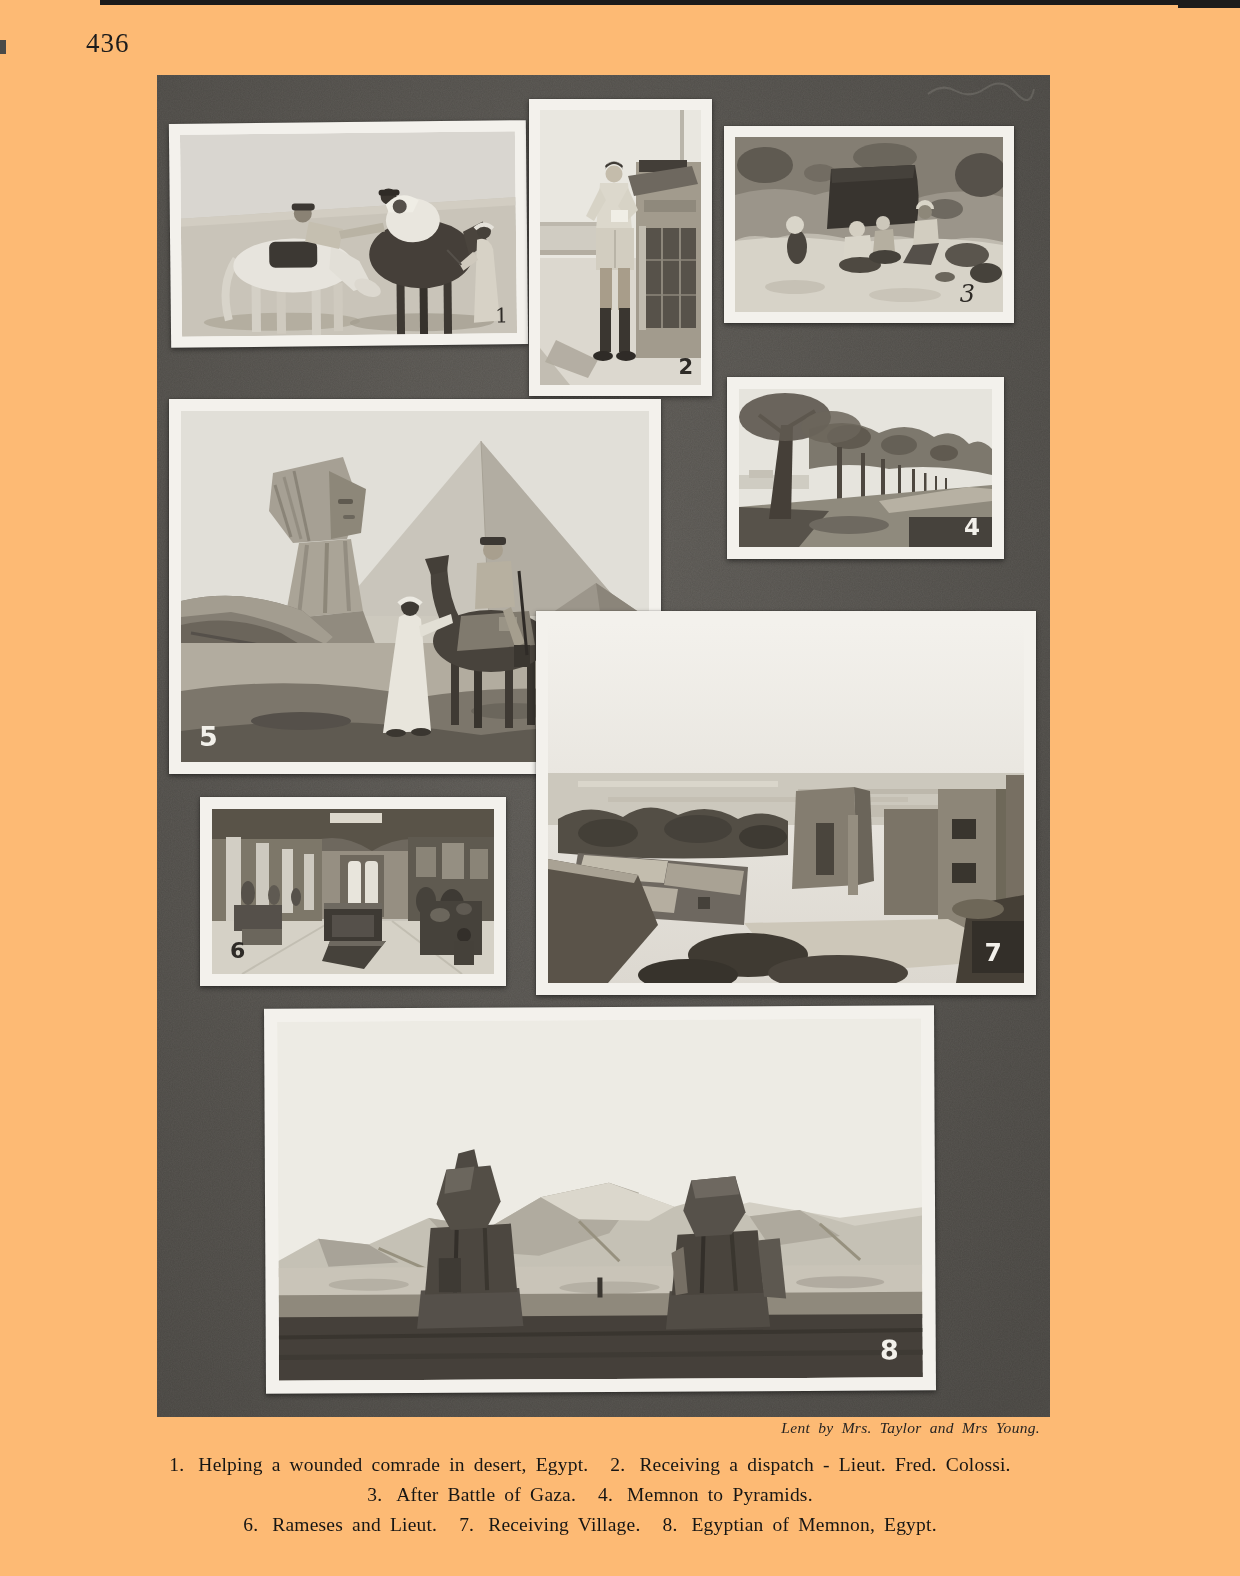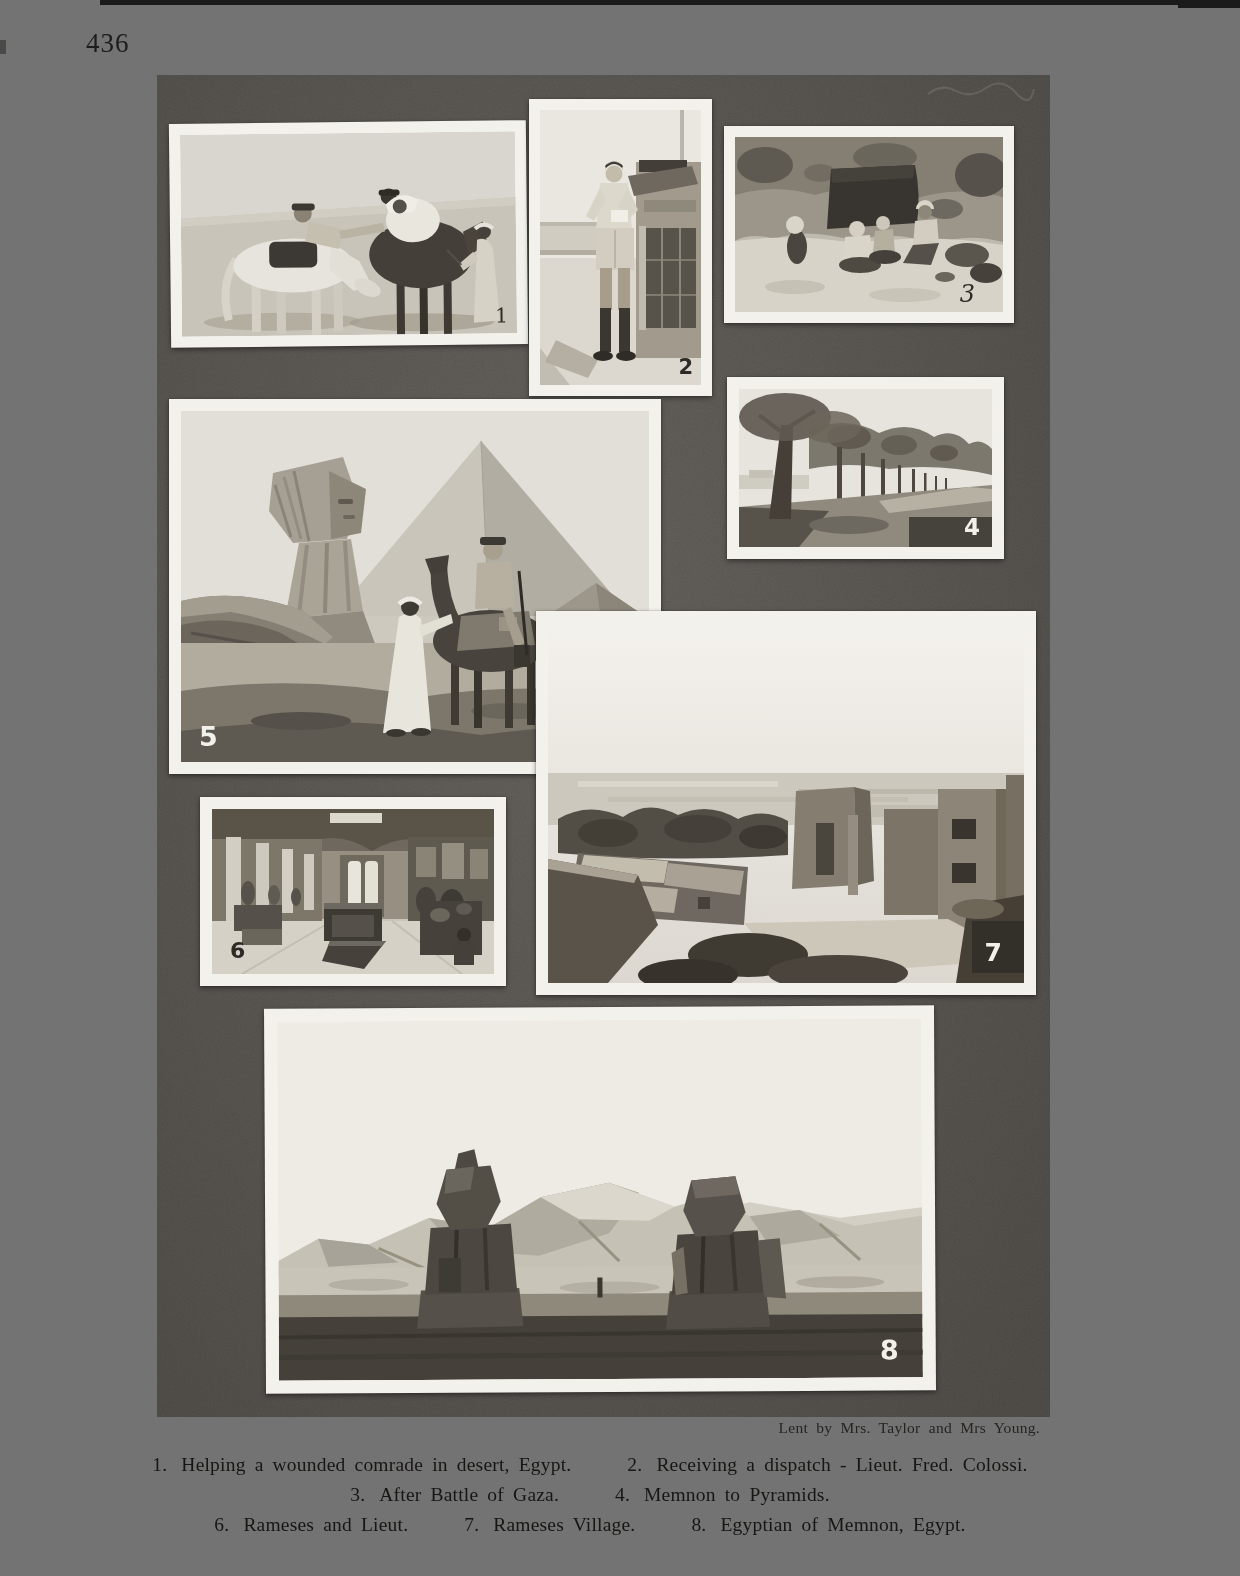--- a/index.html
+++ b/index.html
@@ -1,16 +1,16 @@
 <!DOCTYPE html>
 <html><head>
 <meta charset="utf-8">
 <style>
   html,body{margin:0;padding:0;background:#fdfdfc;}
-  .page{position:relative;width:1240px;height:1576px;background:#737373;overflow:hidden;
+  .page{position:relative;width:1240px;height:1576px;background:#fdba74;overflow:hidden;
         font-family:"Liberation Serif",serif;}
   .scan-strip{position:absolute;background:#1b1b1b;}
   .edge-mark{position:absolute;background:#4a4a48;}
   .page-number{position:absolute;left:86px;top:28px;font-size:27px;color:#1c1c1c;
         letter-spacing:1px;}
   
   .album{position:absolute;left:157px;top:75px;width:893px;height:1342px;background:#53504b;}
   .album .noise{position:absolute;left:0;top:0;width:100%;height:100%;opacity:.5;}
   .album .vignette{position:absolute;left:0;top:0;width:100%;height:100%;
         background:radial-gradient(ellipse at 45% 40%, rgba(255,255,255,.05), rgba(0,0,0,.14) 95%);}
@@ -34,26 +34,26 @@
   #photo-4 .img{left:12px;top:12px;right:12px;bottom:12px;}
   #photo-5{left:169px;top:399px;width:492px;height:375px;z-index:2;}
   #photo-5 .img{left:12px;top:12px;right:12px;bottom:12px;}
   #photo-6{left:200px;top:797px;width:306px;height:189px;}
   #photo-6 .img{left:12px;top:12px;right:12px;bottom:12px;}
   #photo-7{left:536px;top:611px;width:500px;height:384px;z-index:3;}
   #photo-7 .img{left:12px;top:12px;right:12px;bottom:12px;}
   #photo-8{left:265px;top:1007px;width:670px;height:385px;transform:rotate(-0.3deg);}
   #photo-8 .img{left:13px;top:13px;right:13px;bottom:13px;}
   
-  .credit{position:absolute;right:200px;top:1419px;font-size:15.5px;
+  .credit{position:absolute;right:200px;top:1419px;font-style:italic;font-size:15.5px;
         color:#262422;word-spacing:4px;letter-spacing:.3px;}
   .captions{position:absolute;left:150px;top:1450px;width:880px;font-size:19.5px;color:#171614;
         word-spacing:4px;letter-spacing:.2px;}
   .cap-row{display:flex;justify-content:center;line-height:30px;white-space:nowrap;}
-  .cap-item{margin:0 28px;}
+  .cap-item{margin:0 11px;}
   .cap-num{margin-right:14px;}
 </style>
 </head>
 <body>
 
 <div class="page">
 
   <div class="scan-strip" style="left:100px;top:0;width:1140px;height:5px;"></div>
   <div class="scan-strip" style="left:1178px;top:0;width:62px;height:8px;"></div>
   <div class="edge-mark" style="left:0;top:40px;width:6px;height:14px;"></div>
@@ -424,18 +424,18 @@
     <div class="cap-row">
       <span class="cap-item"><span class="cap-num">1.</span><span class="cap-text">Helping a wounded comrade in desert, Egypt.</span></span>
       <span class="cap-item"><span class="cap-num">2.</span><span class="cap-text">Receiving a dispatch - Lieut. Fred. Colossi.</span></span>
     </div>
     <div class="cap-row">
       <span class="cap-item"><span class="cap-num">3.</span><span class="cap-text">After Battle of Gaza.</span></span>
       <span class="cap-item"><span class="cap-num">4.</span><span class="cap-text">Memnon to Pyramids.</span></span>
     </div>
     <div class="cap-row">
       <span class="cap-item"><span class="cap-num">6.</span><span class="cap-text">Rameses and Lieut.</span></span>
-      <span class="cap-item"><span class="cap-num">7.</span><span class="cap-text">Rameses Village.</span></span>
+      <span class="cap-item"><span class="cap-num">7.</span><span class="cap-text">Receiving Village.</span></span>
       <span class="cap-item"><span class="cap-num">8.</span><span class="cap-text">Egyptian of Memnon, Egypt.</span></span>
     </div>
   </div>
 
 </div>
 
 </body></html>

